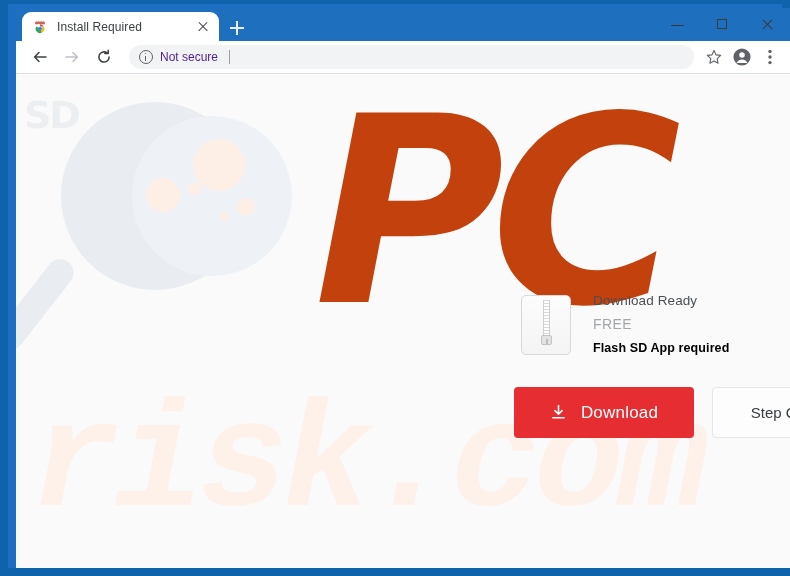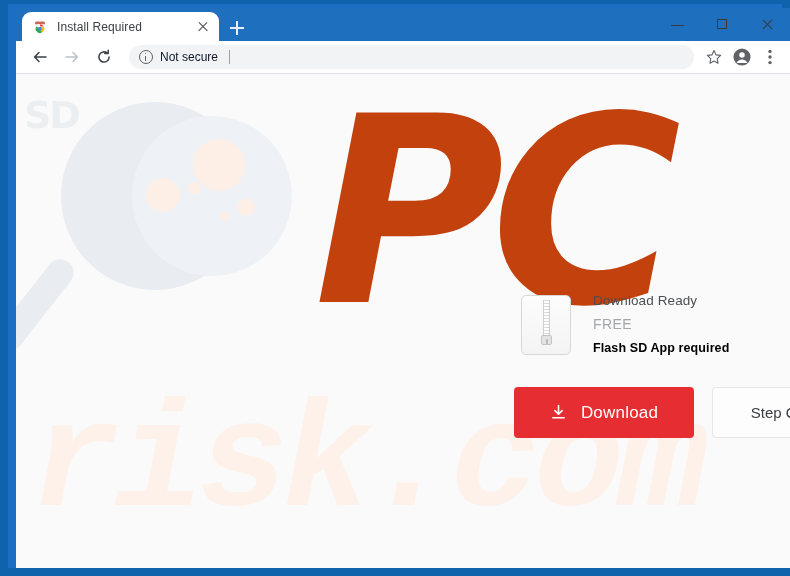--- a/index.html
+++ b/index.html
@@ -177,21 +177,21 @@
     position: absolute; left: 5.1px; top: 2.2px;
     width: 1.3px; height: 1.3px; background: #5f6368; border-radius: 50%;
   }
   .info-icon::after {
     content: "";
     position: absolute; left: 5.1px; top: 4.7px;
     width: 1.3px; height: 5px; background: #5f6368;
   }
   .notsecure {
     font-size: 12px;
-    color: #0f172a;
+    color: #4c1d95;
     white-space: nowrap;
   }
   .caret {
     width: 1px; height: 14px;
     background: #9aa0a6;
     margin-left: 11px;
   }
   .tb-icon {
     width: 28px; height: 28px;
     position: relative;

